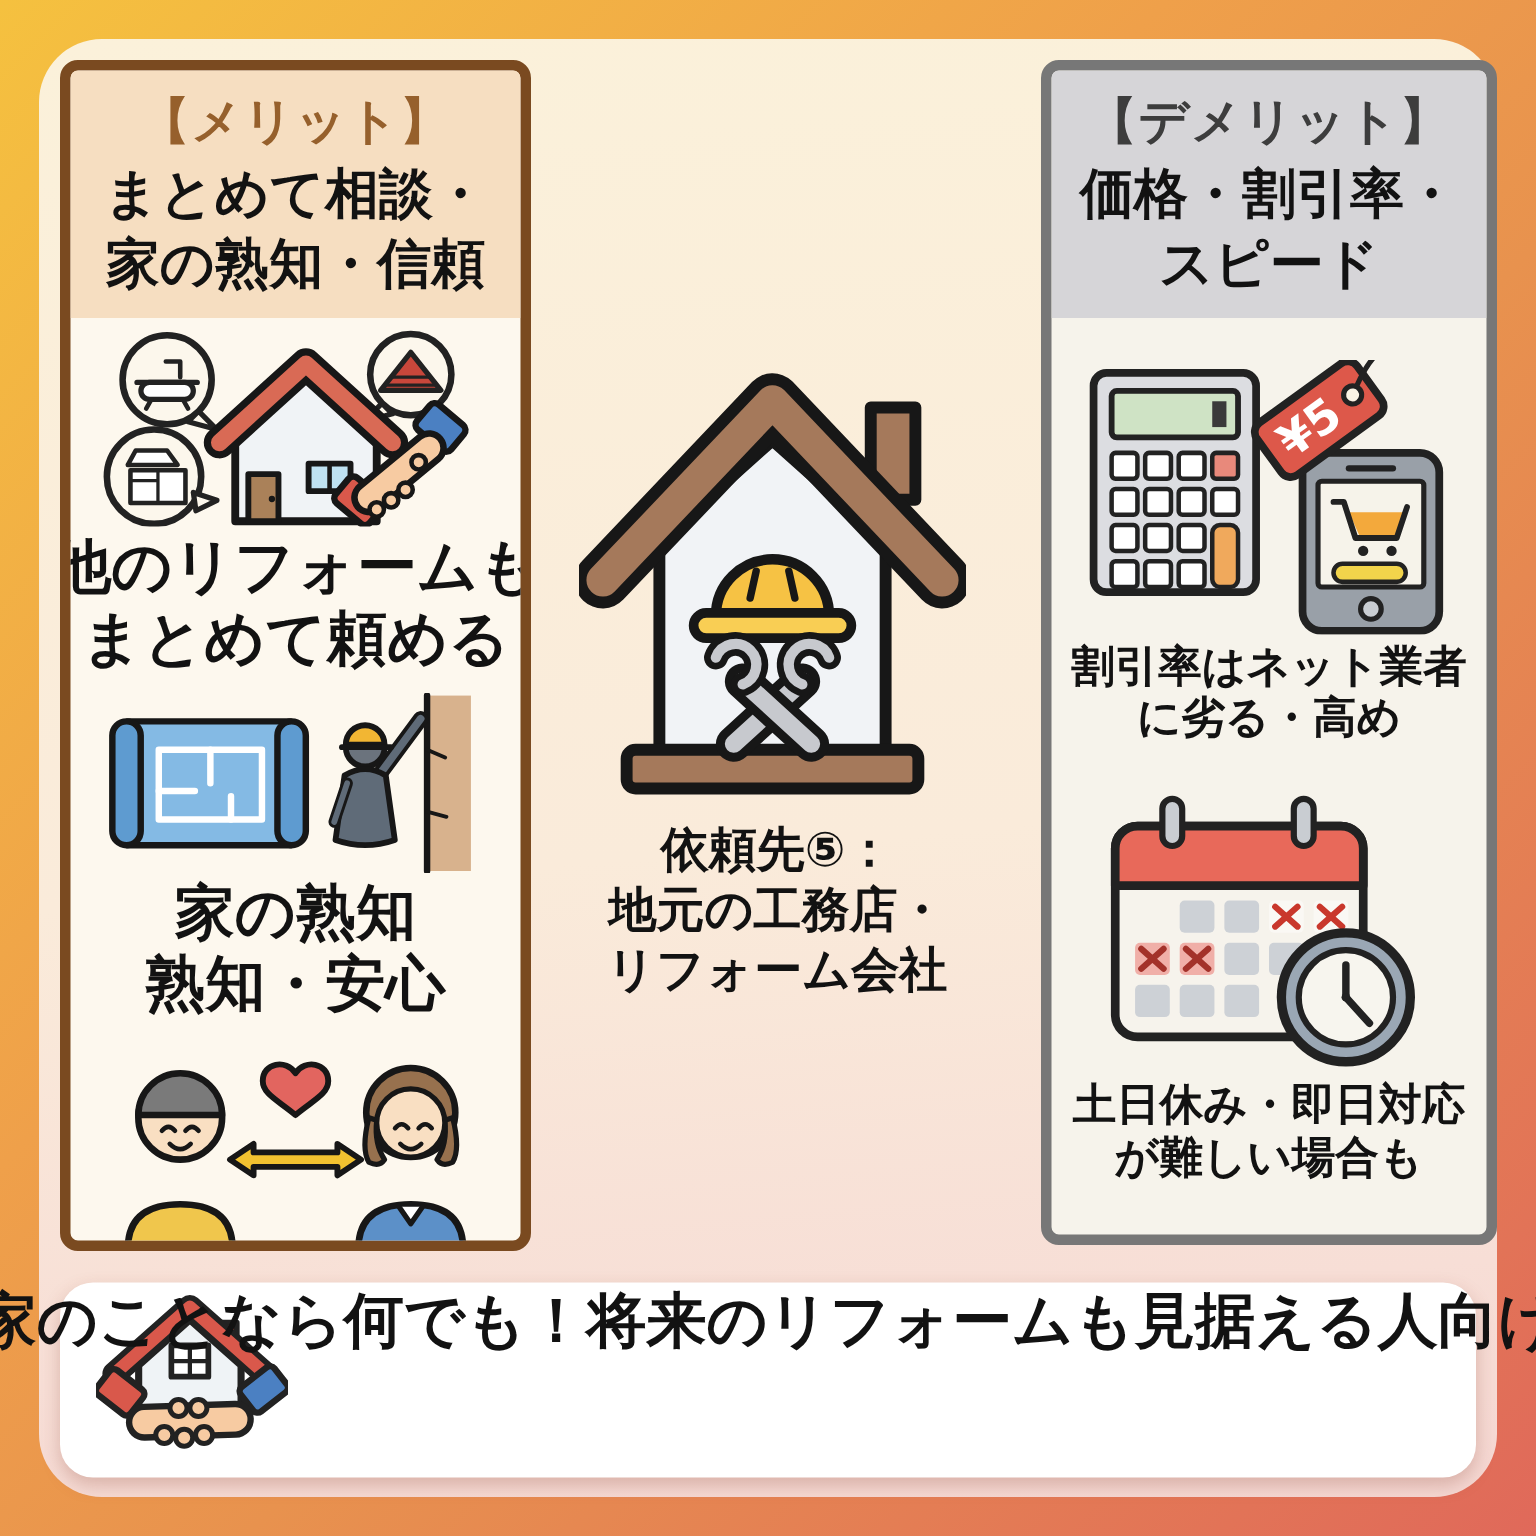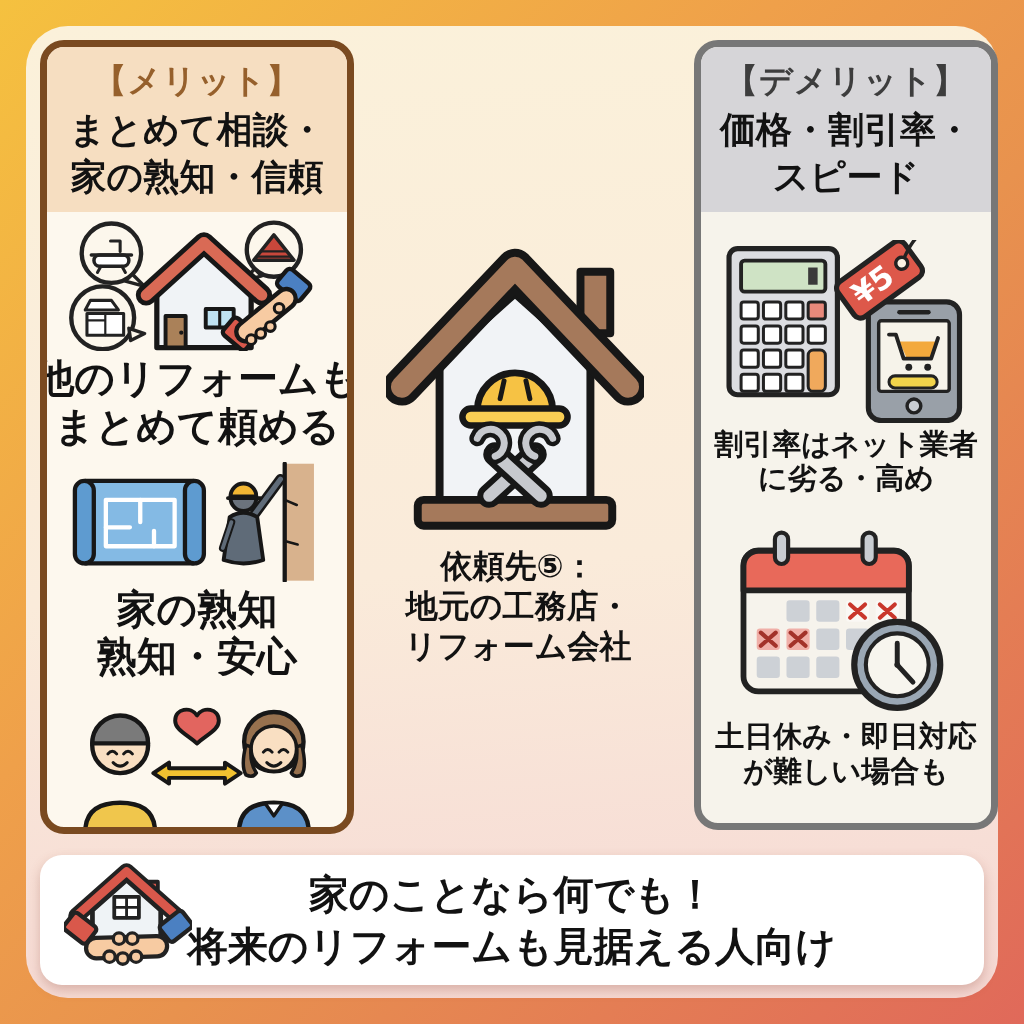--- a/index.html
+++ b/index.html
@@ -1,21 +1,21 @@
 <!DOCTYPE html>
 <html><head>
 <meta charset="utf-8">
 <style>
   * { margin:0; padding:0; box-sizing:border-box; }
   body { width:1024px; height:1024px; font-family:"DejaVu Sans","Liberation Sans",sans-serif; color:#121212; }
   .stage { position:relative; width:1024px; height:1024px; overflow:hidden;
            background:linear-gradient(135deg,#F5C13F 0%,#EFA04A 38%,#E8924E 58%,#E0695A 100%); }
   .canvas { position:absolute; left:26px; top:26px; width:972px; height:972px; border-radius:42px;
             background:linear-gradient(175deg,#FBF1DA 0%,#FAEBDA 55%,#F7DED6 85%,#F5D7D2 100%); }
-  .panel { position:absolute; top:14px; border-radius:24px; overflow:hidden; }
+  .panel { position:absolute; top:14px; border-radius:12px; overflow:hidden; }
   .merit  { left:14px;  width:314px; height:794px; background:#FDF8EE; border:7px solid #7A4A20; }
   .demerit{ left:668px; width:304px; height:790px; background:#F6F3EB; border:7px solid #777777; }
   .panel-head { text-align:center; padding:12px 2px 14px; }
   .merit .panel-head   { background:#F6DEC1; }
   .demerit .panel-head { background:#D6D5D8; }
   .panel-title { font-size:33px; font-weight:700; letter-spacing:1px; }
   .merit-title   { color:#96602C; }
   .demerit-title { color:#3D3D3D; }
   .panel-sub { font-size:36px; font-weight:700; line-height:1.2; margin-top:4px; white-space:nowrap; }
   .panel-body { display:flex; flex-direction:column; align-items:center; }
@@ -23,21 +23,21 @@
   .caption { font-size:40px; font-weight:700; text-align:center; line-height:1.18; white-space:nowrap; margin-top:4px; }
   .demerit .caption { font-size:29px; }
   .m1 { margin-top:8px; } .m2 { margin-top:12px; } .m3 { margin-top:10px; }
   .d1 { margin-top:28px; } .d2 { margin-top:26px; }
   .center-house { position:absolute; left:360px; top:202px; }
   .center-title { position:absolute; left:300px; top:520px; width:384px; text-align:center;
                   font-size:32px; font-weight:700; line-height:1.25; white-space:nowrap; }
   .banner { position:absolute; left:14px; top:829px; width:944px; height:130px; background:#FFFFFF;
             border-radius:22px; box-shadow:0 5px 12px rgba(140,70,50,.28); }
   .banner-icon { position:absolute; left:24px; top:4px; }
-  .banner-text { position:absolute; inset:0; display:flex; flex-direction:column; justify-content:center;
+  .banner-text { position:absolute; inset:0; display:flex; flex-direction:row; justify-content:center;
                  text-align:center; font-size:40px; font-weight:700; line-height:1.3; white-space:nowrap; }
 </style>
 </head>
 <body>
 
 <div class="stage">
   <div class="canvas">
 
     <section class="panel merit">
       <header class="panel-head">

